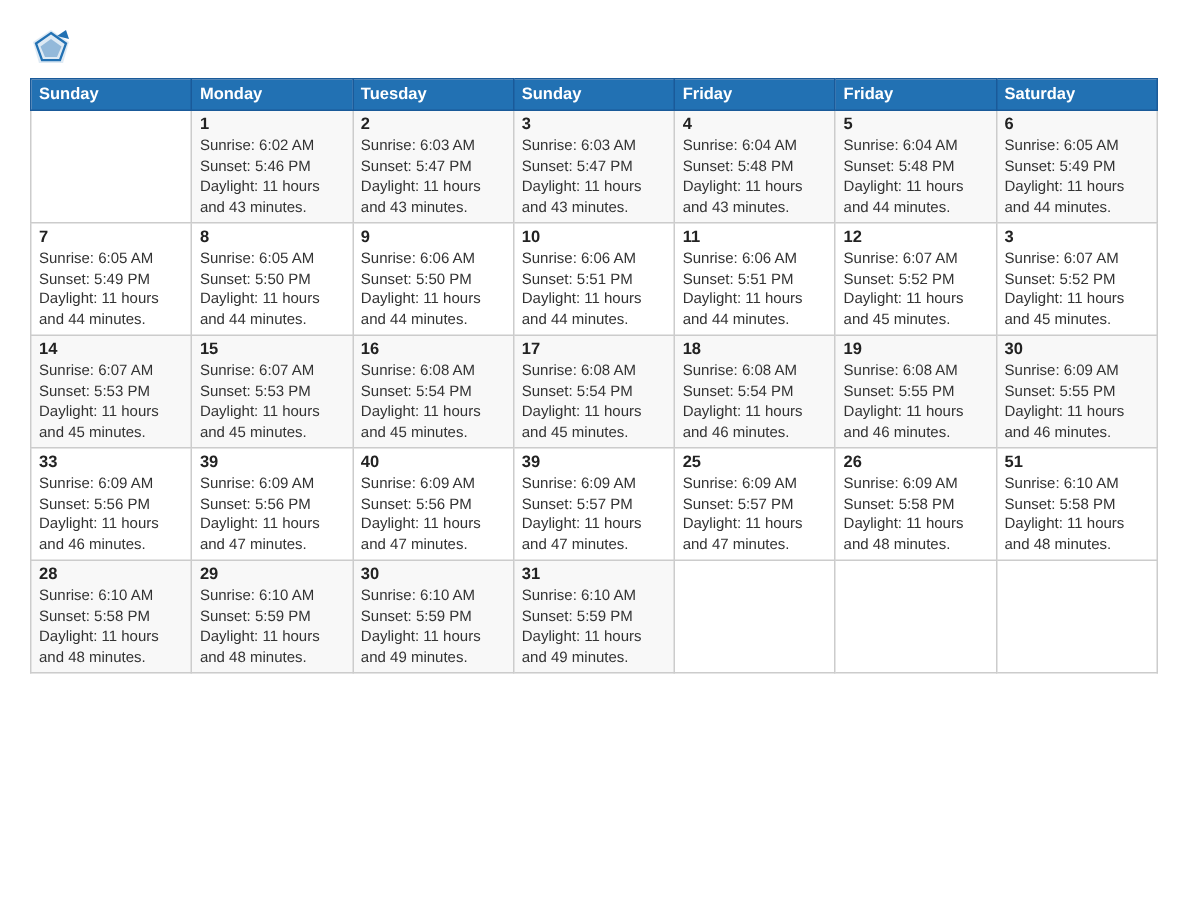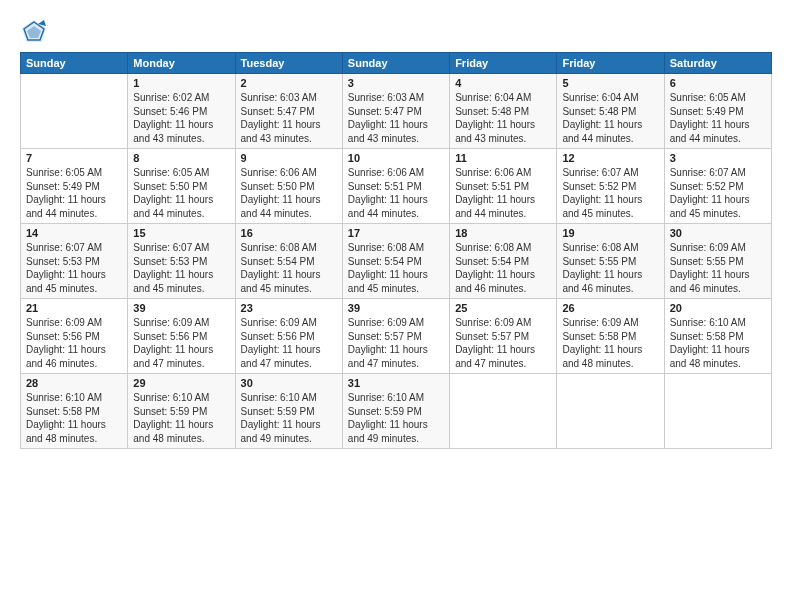--- a/index.html
+++ b/index.html
@@ -276,35 +276,35 @@
           <td>
             <div class="day-num">30</div>
             <div class="day-info" style="white-space: pre-line;">Sunrise: 6:09 AM
 Sunset: 5:55 PM
 Daylight: 11 hours
 and 46 minutes.</div>
           </td>
         </tr>
         <tr>
           <td>
-            <div class="day-num">21</div>
+            <div class="day-num">33</div>
             <div class="day-info" style="white-space: pre-line;">Sunrise: 6:09 AM
 Sunset: 5:56 PM
 Daylight: 11 hours
 and 46 minutes.</div>
           </td>
           <td>
             <div class="day-num">39</div>
             <div class="day-info" style="white-space: pre-line;">Sunrise: 6:09 AM
 Sunset: 5:56 PM
 Daylight: 11 hours
 and 47 minutes.</div>
           </td>
           <td>
-            <div class="day-num">23</div>
+            <div class="day-num">40</div>
             <div class="day-info" style="white-space: pre-line;">Sunrise: 6:09 AM
 Sunset: 5:56 PM
 Daylight: 11 hours
 and 47 minutes.</div>
           </td>
           <td>
             <div class="day-num">39</div>
             <div class="day-info" style="white-space: pre-line;">Sunrise: 6:09 AM
 Sunset: 5:57 PM
 Daylight: 11 hours
@@ -318,21 +318,21 @@
 and 47 minutes.</div>
           </td>
           <td>
             <div class="day-num">26</div>
             <div class="day-info" style="white-space: pre-line;">Sunrise: 6:09 AM
 Sunset: 5:58 PM
 Daylight: 11 hours
 and 48 minutes.</div>
           </td>
           <td>
-            <div class="day-num">20</div>
+            <div class="day-num">51</div>
             <div class="day-info" style="white-space: pre-line;">Sunrise: 6:10 AM
 Sunset: 5:58 PM
 Daylight: 11 hours
 and 48 minutes.</div>
           </td>
         </tr>
         <tr>
           <td>
             <div class="day-num">28</div>
             <div class="day-info" style="white-space: pre-line;">Sunrise: 6:10 AM

